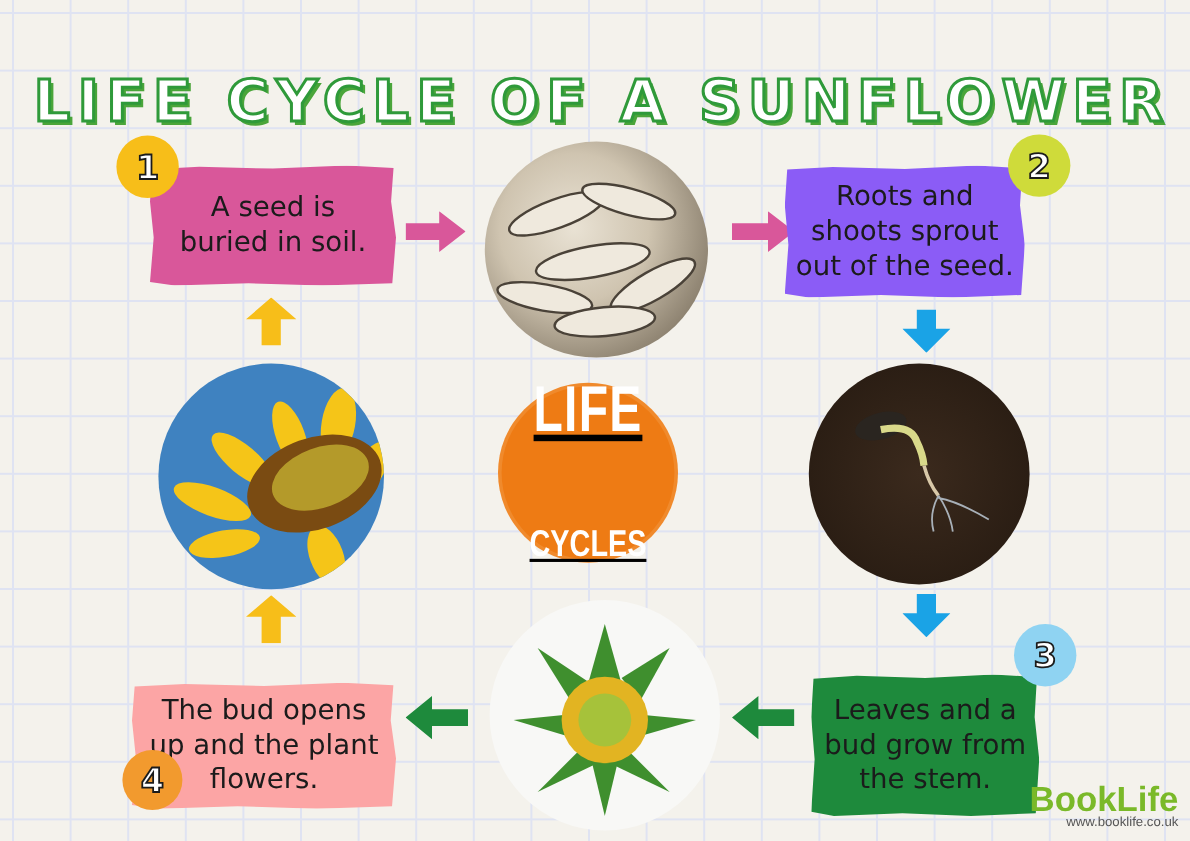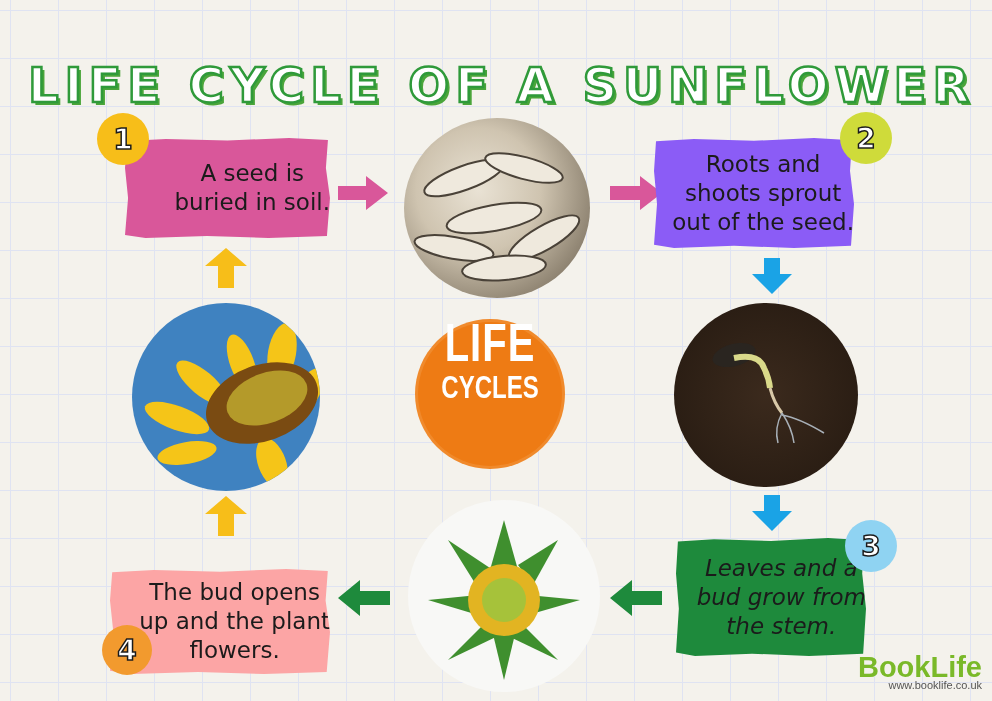--- a/index.html
+++ b/index.html
@@ -16,40 +16,41 @@
   .title {
     position:absolute; left:28px; top:30px; width:940px; text-align:center;
     font-family:"DejaVu Sans", sans-serif; font-weight:bold; font-size:48px;
     letter-spacing:6px; color:#fff;
     -webkit-text-stroke:2.5px #2f9a3a;
     text-shadow:3px 3px 0 #4aa53a;
     white-space:nowrap;
     margin-top:27px;
   }
   .box {
-    position:absolute; display:flex; align-items:center; justify-content:flex-end;
+    position:absolute; display:flex; align-items:center; justify-content:center;
     text-align:center; color:#1b1b1b; font-size:23px; line-height:29px;
     font-family:"DejaVu Sans", sans-serif;
     clip-path:polygon(1% 3%, 20% 1%, 50% 2.5%, 80% 0%, 99% 2%, 98% 30%, 100% 60%, 98.5% 98%, 70% 100%, 40% 98%, 10% 100%, 0% 97%, 1.5% 60%, 0% 30%);
   }
   .box span { white-space:pre-line; }
   .badge {
     position:absolute; width:52px; height:52px; border-radius:50%;
     display:flex; align-items:center; justify-content:center;
     font-weight:bold; font-size:28px; color:#fff;
     -webkit-text-stroke:1.5px #1b1b1b;
   }
   .photo {
     position:absolute; border-radius:50%; overflow:hidden;
   }
   .arrow { position:absolute; }
   .logo {
     position:absolute; left:418px; top:322px; width:144px; height:144px; border-radius:50%;
-    background:#ee7b14; display:flex; flex-direction:column; align-items:center; justify-content:flex-start;
+    background:#ee7b14; display:flex; flex-direction:column; align-items:center; justify-content:space-between;
     box-shadow:0 0 0 3px #f08a2c;
+    text-decoration:underline;
   }
   .logo .l1 { color:#fff; font-weight:bold; font-size:40px; line-height:40px; font-family:"Liberation Sans", sans-serif; transform:scaleY(1.35); letter-spacing:1px; }
   .logo .l2 { color:#fff; font-weight:bold; font-size:24px; line-height:24px; margin-top:14px; font-family:"Liberation Sans", sans-serif; transform:scaleY(1.3); }
   .brand { position:absolute; right:10px; bottom:10px; text-align:right; }
   .brand .b1 { color:#7ab929; font-weight:bold; font-size:29px; font-family:"Liberation Sans", sans-serif; line-height:24px; }
   .brand .b2 { color:#555; font-size:11px; font-family:"Liberation Sans", sans-serif; }
 </style>
 </head>
 <body>
 
@@ -103,21 +104,21 @@
     <path d="M60 55 Q85 50 90 65 Q95 75 96 85" stroke="#d9d98a" stroke-width="6" fill="none"></path>
     <path d="M96 85 Q100 100 108 110" stroke="#d8c8a8" stroke-width="3" fill="none"></path>
     <path d="M108 110 Q100 125 104 140 M108 110 Q118 125 120 140 M108 112 Q125 115 150 130" stroke="#a8b0b8" stroke-width="1.5" fill="none"></path>
   </svg>
 </div>
 
 <svg class="arrow" style="left:752px;top:495px;" width="40" height="36" viewBox="0 0 40 36">
     <path d="M12 0 H28 V16 H40 L20 36 L0 16 H12 Z" fill="#1aa3e6"></path>
   </svg>
 
-<div class="box" style="left:676px;top:538px;width:190px;height:118px;background:#1e8a3c;font-style:italic;">
+<div class="box" style="left:676px;top:562px;width:190px;height:118px;background:#1e8a3c;">
   <span>Leaves and a
 bud grow from
 the stem.</span>
 </div>
 <div class="badge" style="left:845px;top:520px;background:#8fd3f2;">
   <span>3</span>
 </div>
 
 <svg class="arrow" style="left:610px;top:580px;" width="52" height="36" viewBox="0 0 52 36">
     <path d="M52 11 H22 V0 L0 18 L22 36 V25 H52 Z" fill="#1e8a3c"></path>

